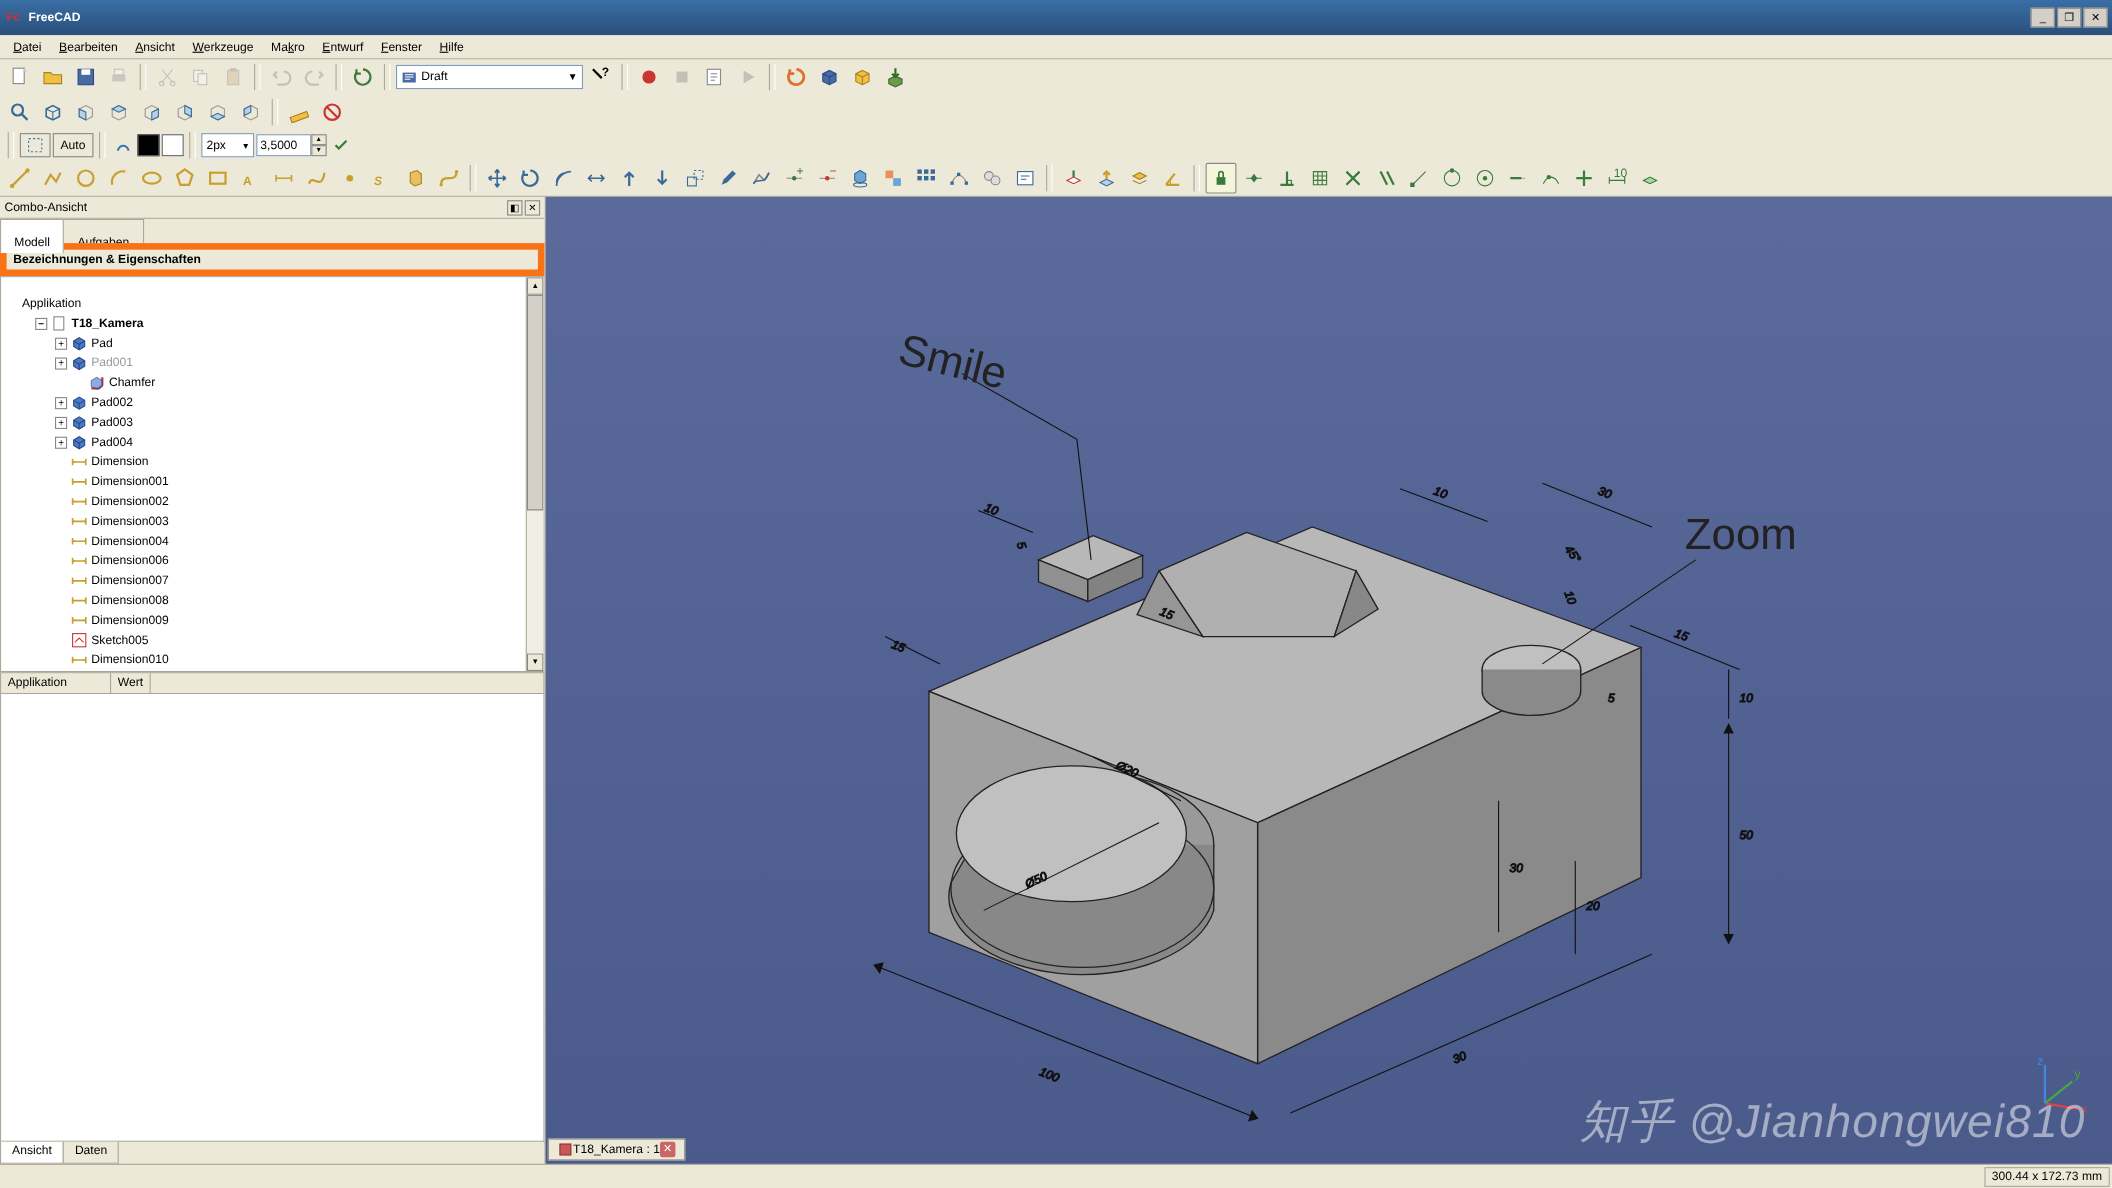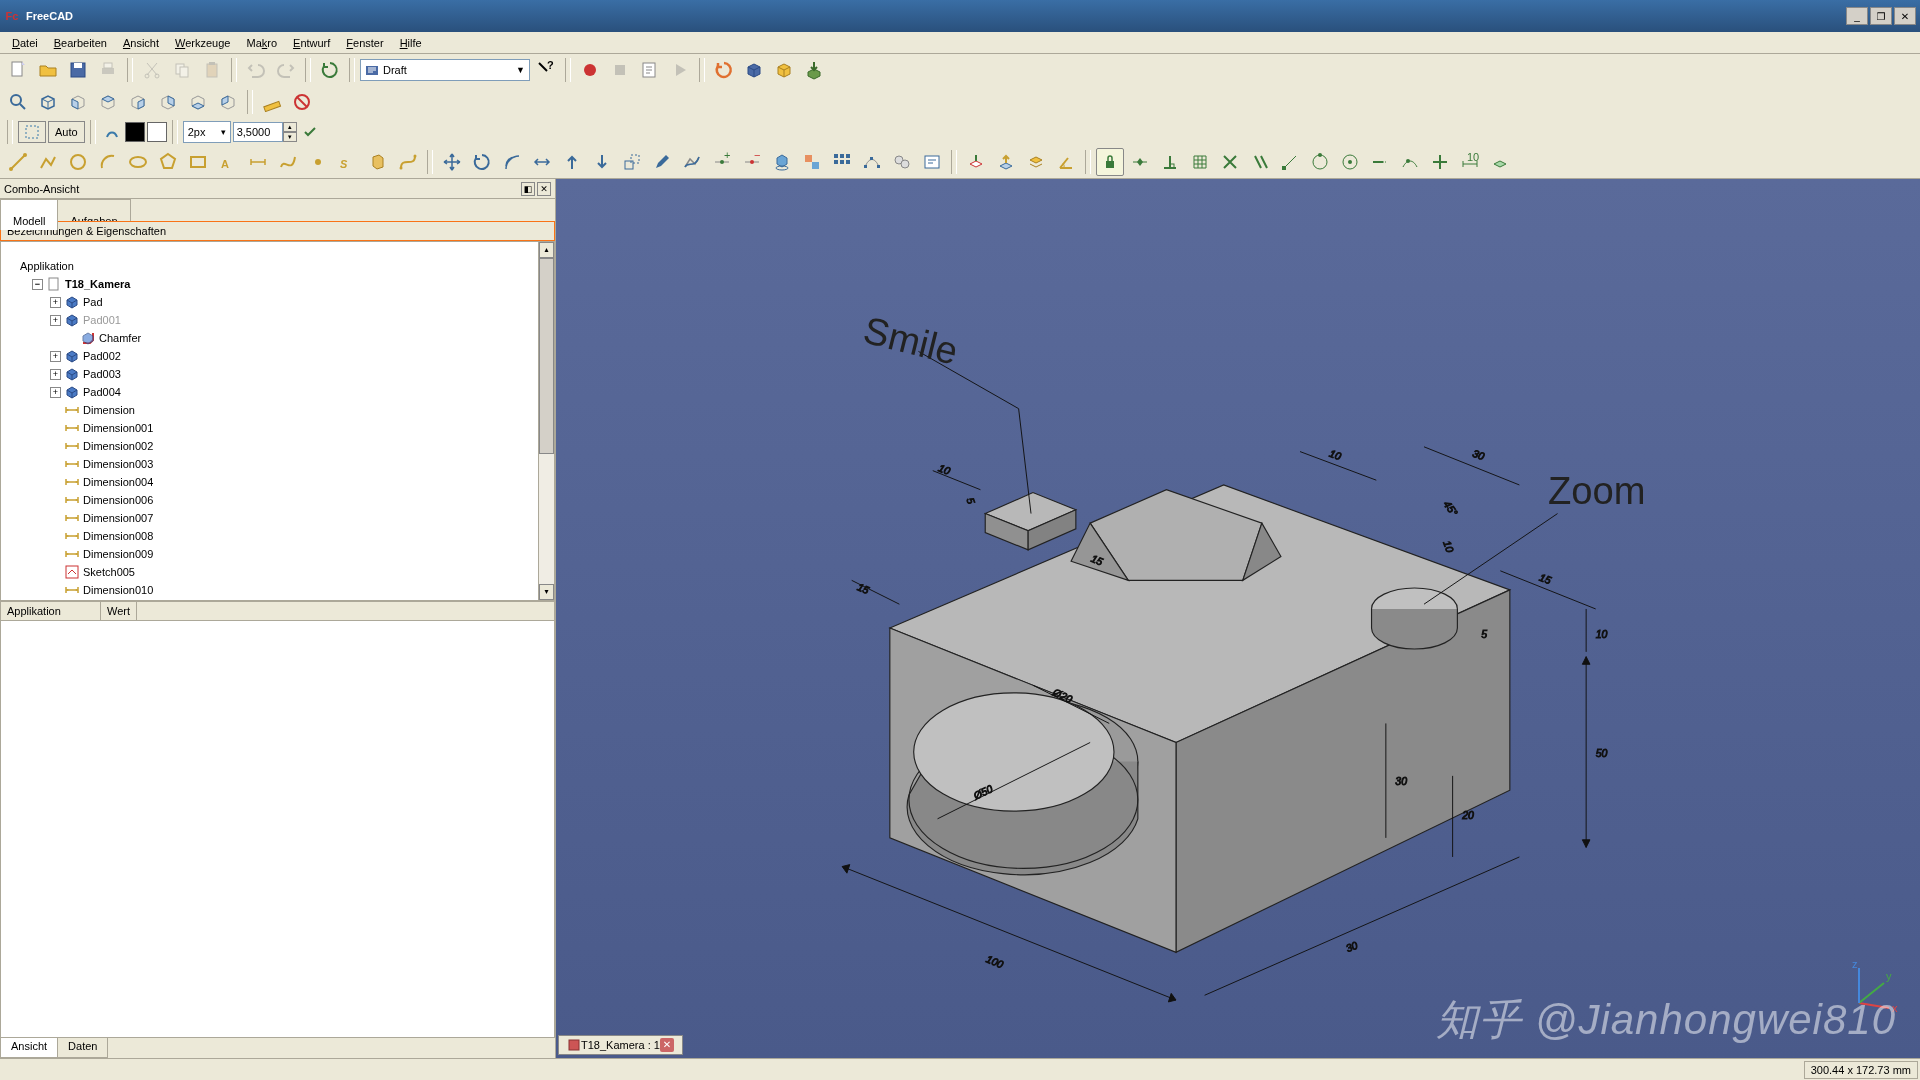--- a/index.html
+++ b/index.html
@@ -30,28 +30,28 @@
 .combo .dd { margin-left:auto; font-size:9px; }
 .spin { display:flex; align-items:center; }
 .spin input { width:50px; height:20px; border:1px solid #7f9db9; padding:0 3px; font-size:11px; }
 .spin .arrows { display:flex; flex-direction:column; }
 .spin .arrows span { width:14px; height:10px; border:1px solid #888; background:#ece9d8; font-size:7px; text-align:center; line-height:8px; }
 .colorbox { width:20px; height:20px; border:1px solid #666; }
 .smallbtn { height:22px; padding:0 6px; border:1px solid #888; background:#ece9d8; display:flex; align-items:center; gap:3px; }
 
 
 .main { flex:1; display:flex; min-height:0; }
-.panel { width:556px; display:flex; flex-direction:column; background:#ece9d8; border-right:1px solid #aca899; }
+.panel { width:496px; display:flex; flex-direction:column; background:#ece9d8; border-right:1px solid #aca899; }
 .panel-title { height:20px; background:#ece9d8; display:flex; align-items:center; padding:0 4px; border-bottom:1px solid #aca899; }
 .panel-title .spacer { flex:1; }
 .panel-title .pbtn { width:14px; height:14px; border:1px solid #888; text-align:center; line-height:12px; font-size:9px; margin-left:2px; }
 .tabs { display:flex; height:22px; background:#ece9d8; }
 .tab { padding:15px 12px; border:1px solid #aca899; border-bottom:none; background:#ece9d8; margin-right:-1px; }
 .tab.active { background:#fff; position:relative; z-index:1; }
-.subhead { background:#ece9d8; border:1px solid #f97316; padding:3px 6px; }
+.subhead { background:#ece9d8; border:6px solid #f97316; padding:3px 6px;font-weight:bold; }
 .tree-wrap { flex:0 0 auto; height:360px; background:#fff; border:1px solid #aca899; position:relative; overflow:hidden; }
 .tree { padding:15px; }
 .tree-row { display:flex; align-items:center; height:18px; padding-left:4px; gap:3px; white-space:nowrap; }
 .tree-row.app { font-weight:normal; }
 .tree-row.doc { font-weight:bold; padding-left:16px; }
 .tree-row.lvl1 { padding-left:34px; }
 .tree-row.lvl2 { padding-left:50px; }
 .exp { width:11px; height:11px; border:1px solid #888; text-align:center; line-height:9px; font-size:9px; background:#fff; }
 .ticon { width:16px; height:16px; }
 .sb { position:absolute; right:0; top:0; bottom:0; width:16px; background:#ece9d8; border-left:1px solid #aca899; display:flex; flex-direction:column; }

